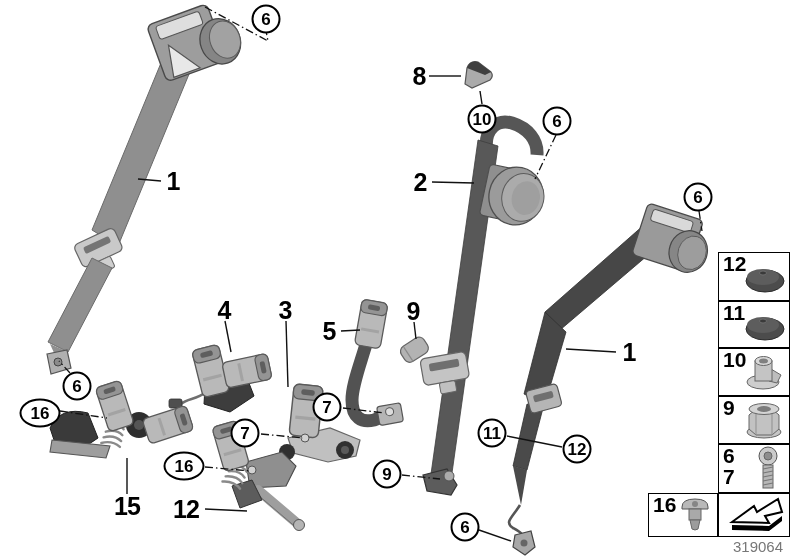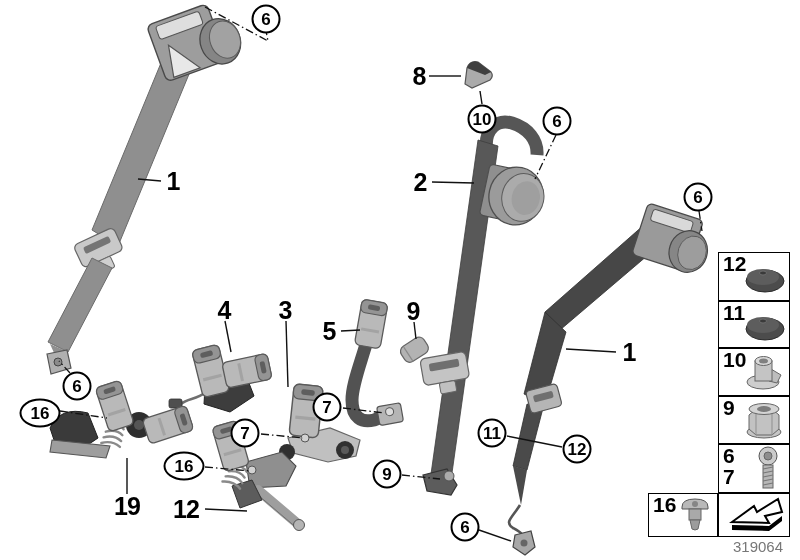--- a/index.html
+++ b/index.html
@@ -201,21 +201,21 @@
     </g>
   </svg>
 
   <div class="plain-label" style="left:173px;top:181px">1</div>
   <div class="plain-label" style="left:420px;top:182px">2</div>
   <div class="plain-label" style="left:419px;top:76px">8</div>
   <div class="plain-label" style="left:224px;top:310px">4</div>
   <div class="plain-label" style="left:285px;top:310px">3</div>
   <div class="plain-label" style="left:329px;top:331px">5</div>
   <div class="plain-label" style="left:413px;top:311px">9</div>
-  <div class="plain-label" style="left:127px;top:506px">19</div>
+  <div class="plain-label" style="left:127px;top:506px">15</div>
   <div class="plain-label" style="left:186px;top:509px">12</div>
   <div class="plain-label" style="left:629px;top:352px">1</div>
 
   <div class="circle-label" style="left:266px;top:19px">6</div>
   <div class="circle-label" style="left:482px;top:119px">10</div>
   <div class="circle-label" style="left:557px;top:121px">6</div>
   <div class="circle-label" style="left:698px;top:197px">6</div>
   <div class="circle-label wide" style="left:40px;top:413px">16</div>
   <div class="circle-label" style="left:77px;top:386px">6</div>
   <div class="circle-label" style="left:245px;top:433px">7</div>

